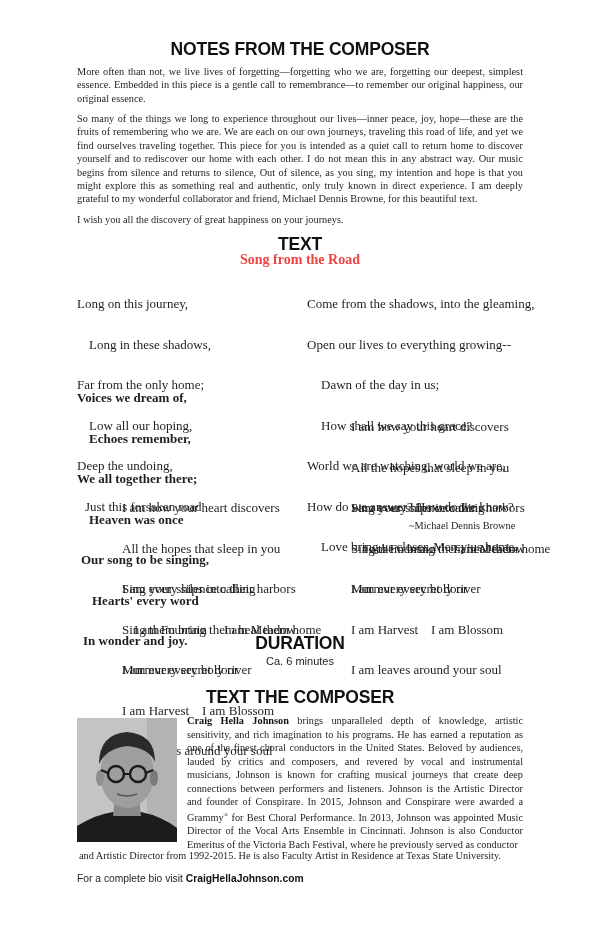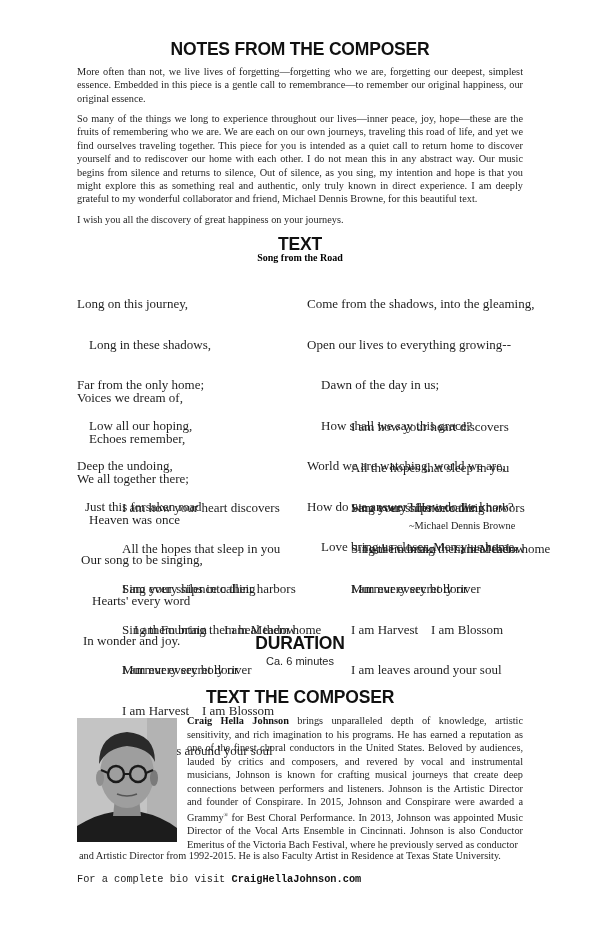--- a/index.html
+++ b/index.html
@@ -1,34 +1,34 @@
 <!DOCTYPE html>
 <html><head>
 <meta charset="utf-8">
 <style>
   html, body { margin: 0; padding: 0; background: #ffffff; }
   body { width: 600px; height: 932px; position: relative; overflow: hidden; color: #1a1a1a; }
   .page { position: absolute; left: 77px; top: 0; width: 446px; }
   .h1 { position: absolute; left: 0; width: 446px; text-align: center; font-family: "Liberation Sans", sans-serif; font-weight: bold; font-size: 17.5px; letter-spacing: -0.2px; color: #111; margin: 0; }
   .para { position: absolute; left: 0; width: 446px; font-family: "Liberation Serif", serif; font-size: 10.3px; line-height: 13.4px; text-align: justify; margin: 0; color: #1e1e1e; }
-  .subtitle { position: absolute; left: 0; width: 446px; text-align: center; font-family: "Liberation Serif", serif; font-weight: bold; font-size: 10px; color: #000000; }
+  .subtitle { position: absolute; left: 0; width: 446px; text-align: center; font-family: "Liberation Serif", serif; font-weight: bold; font-size: 14px; color: #ef4444; }
   .poem { position: absolute; font-family: "Liberation Serif", serif; font-size: 13px; line-height: 13.5px; color: #1e1e1e; white-space: pre; }
   .poem div { height: 13.5px; }
   .ind1 { padding-left: 12px; }
   .ind2 { padding-left: 4px; }
   .ind3 { padding-left: 8px; }
   .tab { display: inline-block; width: 90px; padding-left: 12px; }
   .tab2 { display: inline-block; width: 80px; }
   .attrib { position: absolute; font-family: "Liberation Serif", serif; font-size: 10.3px; color: #1e1e1e; }
   .duration-val { position: absolute; left: 0; width: 446px; text-align: center; font-family: Liberation Sans, sans-serif; font-size: 11px; color: #1e1e1e; }
   .photo { position: absolute; left: 0; top: 718px; width: 100px; height: 124px; background: linear-gradient(180deg, #cfcfcf 0%, #bdbdbd 60%, #a8a8a8 100%); overflow: hidden; }
   .bio { position: absolute; font-family: "Liberation Serif", serif; font-size: 10.3px; line-height: 13.5px; color: #1e1e1e; text-align: justify; }
   .bio b { color: #111; }
   .bio-tail { position: absolute; left: 2px; width: 446px; font-family: "Liberation Serif", serif; font-size: 10.3px; line-height: 13.5px; color: #1e1e1e; }
-  .bio-link-line { position: absolute; left: 0; font-family: Liberation Mono, monospace; font-size: 10.3px; color: #1e1e1e; }
+  .bio-link-line { position: absolute; left: 0; font-family: Liberation Sans, sans-serif; font-size: 10.3px; color: #1e1e1e; }
   .bio-link-line b { color: #111; }
 </style>
 </head>
 <body>
 
 <div class="page">
 
   <h1 class="h1" style="top:39px;">NOTES FROM THE COMPOSER</h1>
   <p class="para" style="top:65px;">More often than not, we live lives of forgetting—forgetting who we are, forgetting our deepest, simplest essence. Embedded in this piece is a gentle call to remembrance—to remember our original happiness, our original essence.</p>
   <p class="para" style="top:112px;">So many of the things we long to experience throughout our lives—inner peace, joy, hope—these are the fruits of remembering who we are. We are each on our own journeys, traveling this road of life, and yet we find ourselves traveling together. This piece for you is intended as a quiet call to return home to discover yourself and to rediscover our home with each other.   I do not mean this in any abstract way. Our music begins from silence and returns to silence,  Out of silence, as you sing, my intention and hope is that you might explore this as something real and authentic, only truly known in direct experience. I am deeply grateful to my wonderful collaborator and friend, Michael Dennis Browne, for this beautiful text.</p>
@@ -39,21 +39,21 @@
 
   <div class="poem" style="left:0; top:270px;">
     <div>Long on this journey,</div>
     <div class="ind1">Long in these shadows,</div>
     <div>Far from the only home;</div>
     <div class="ind1">Low all our hoping,</div>
     <div>Deep the undoing,</div>
     <div class="ind3">Just this forsaken road</div>
   </div>
 
-  <div class="poem" style="left:0; top:364px;">
+  <div class="poem" style="left:0; top:364px;font-weight:bold;">
     <div>Voices we dream of,</div>
     <div class="ind1">Echoes remember,</div>
     <div>We all together there;</div>
     <div class="ind1">Heaven was once</div>
     <div class="ind2">Our song to be singing,</div>
     <div style="padding-left:15px;">Hearts' every word</div>
     <div style="padding-left:6px;">In wonder and joy.</div>
   </div>
 
   <div class="poem" style="left:230px; top:270px;">

